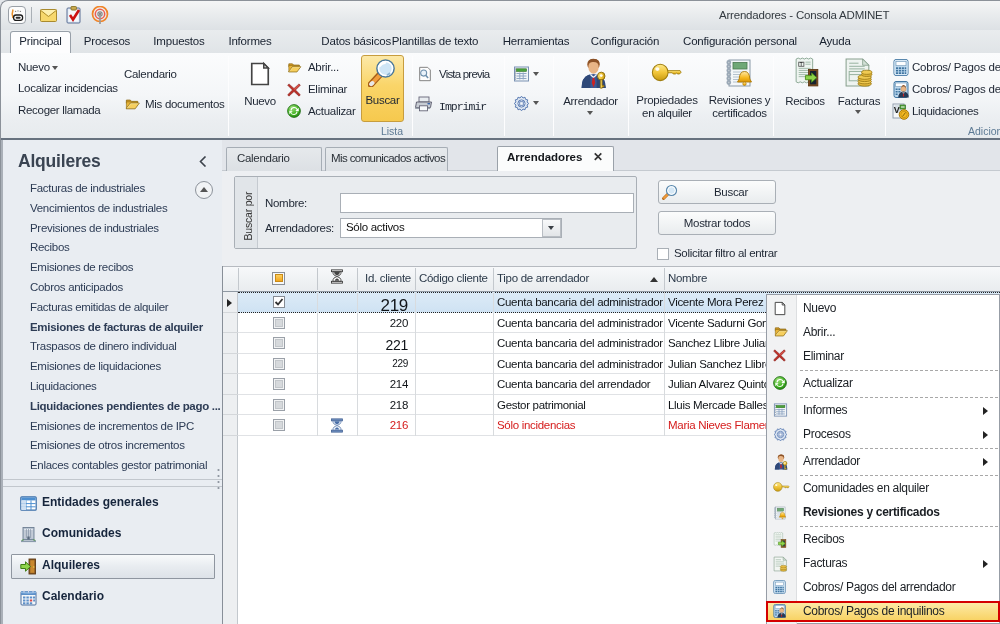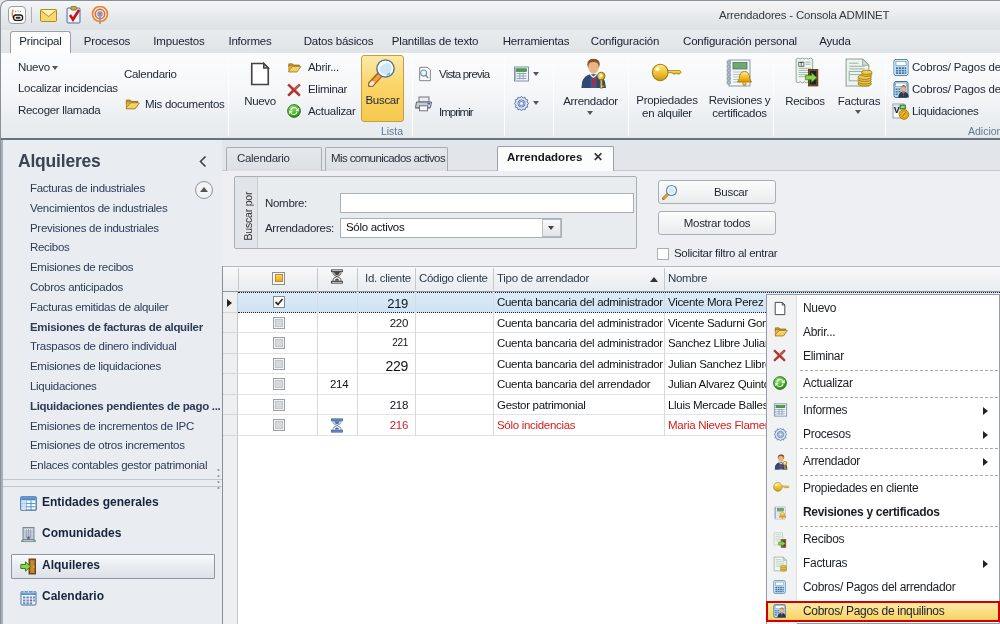--- a/index.html
+++ b/index.html
@@ -35,21 +35,21 @@
 <circle cx="10" cy="8" r="1" fill="#666"></circle>
 <path d="M10 8.5 L10 18" stroke="#999" stroke-width="1.7"></path>
   </svg>
 <div class="abs txt" style="left:675px;top:9px;width:160px;text-align:center;font-size:11.5px;color:#333a40;font-weight:normal;letter-spacing:-0.2px;margin-left:44px;">Arrendadores - Consola ADMINET</div>
 <div class="abs" style="left:1px;top:30px;width:999px;height:23px;background:linear-gradient(#e9ecee,#e0e4e7);"></div>
 <div class="abs" style="left:10px;top:31px;width:61px;height:22px;background:#fdfdfe;border:1px solid #98a0a9;border-bottom:none;border-radius:3px 3px 0 0;"></div>
 <div class="abs txt" style="left:10px;top:35px;width:61px;text-align:center;font-size:11.5px;color:#17202e;font-weight:normal;letter-spacing:-0.2px;">Principal</div>
 <div class="abs txt" style="left:76px;top:35px;width:62px;text-align:center;font-size:11.5px;color:#17202e;font-weight:normal;letter-spacing:-0.2px;">Procesos</div>
 <div class="abs txt" style="left:145px;top:35px;width:68px;text-align:center;font-size:11.5px;color:#17202e;font-weight:normal;letter-spacing:-0.2px;">Impuestos</div>
 <div class="abs txt" style="left:220px;top:35px;width:60px;text-align:center;font-size:11.5px;color:#17202e;font-weight:normal;letter-spacing:-0.2px;">Informes</div>
-<div class="abs txt" style="left:293px;top:35px;width:91px;text-align:center;font-size:11.5px;color:#17202e;font-weight:normal;letter-spacing:-0.2px;">Datos básicos</div>
+<div class="abs txt" style="left:300px;top:35px;width:91px;text-align:right;font-size:11.5px;color:#17202e;font-weight:normal;letter-spacing:-0.2px;">Datos básicos</div>
 <div class="abs txt" style="left:384px;top:35px;width:102px;text-align:center;font-size:11.5px;color:#17202e;font-weight:normal;letter-spacing:-0.2px;">Plantillas de texto</div>
 <div class="abs txt" style="left:492px;top:35px;width:88px;text-align:center;font-size:11.5px;color:#17202e;font-weight:normal;letter-spacing:-0.2px;">Herramientas</div>
 <div class="abs txt" style="left:586px;top:35px;width:78px;text-align:center;font-size:11.5px;color:#17202e;font-weight:normal;letter-spacing:-0.2px;">Configuración</div>
 <div class="abs txt" style="left:672px;top:35px;width:136px;text-align:center;font-size:11.5px;color:#17202e;font-weight:normal;letter-spacing:-0.2px;">Configuración personal</div>
 <div class="abs txt" style="left:815px;top:35px;width:40px;text-align:center;font-size:11.5px;color:#17202e;font-weight:normal;letter-spacing:-0.2px;">Ayuda</div>
 <div class="abs" style="left:1px;top:53px;width:999px;height:85px;background:linear-gradient(#fbfcfd,#f4f6f8 50%,#ebeef1 78%,#e7ebee);"></div>
 <div class="abs" style="left:1px;top:138px;width:999px;height:2px;background:#67727f;"></div>
 <div class="abs" style="left:228px;top:56px;width:1px;height:80px;background:#cdd1d6;border-right:1px solid #fdfdfe;"></div>
 <div class="abs" style="left:412px;top:56px;width:1px;height:80px;background:#cdd1d6;border-right:1px solid #fdfdfe;"></div>
 <div class="abs" style="left:504px;top:56px;width:1px;height:80px;background:#cdd1d6;border-right:1px solid #fdfdfe;"></div>
@@ -117,21 +117,21 @@
 <line x1="9.8" y1="10.5" x2="12.5" y2="13.5" stroke="#6f90ad" stroke-width="1.8"></line>
   </svg>
 <div class="abs txt" style="left:439px;top:68px;font-size:11.5px;color:#1e2633;font-weight:normal;letter-spacing:-0.8px;">Vista previa</div>
 <svg class="abs" style="left:415px;top:96px" width="18" height="16" viewBox="0 0 18 16">
 <rect x="4" y="1" width="10" height="5" fill="#e8ecf0" stroke="#667" stroke-width="0.9"></rect>
 <path d="M1.5 6 L16.5 6 L15.5 11.5 L0.5 11.5 Z" fill="#c8cdd4" stroke="#556" stroke-width="0.9"></path>
 <path d="M0.5 11.5 L15.5 11.5 L15 13 L0 13 Z" fill="#9aa2ac"></path>
 <rect x="4.5" y="9.8" width="8" height="5" fill="#f7f9fb" stroke="#667" stroke-width="0.9"></rect>
 <rect x="12.5" y="7" width="2.5" height="1.4" fill="#3a65a8"></rect>
   </svg>
-<div class="abs txt" style="left:439px;top:106px;font-size:11.5px;color:#1e2633;font-weight:normal;letter-spacing:-1.0px;">Imprimir</div>
+<div class="abs txt" style="left:439px;top:100px;font-size:11.5px;color:#1e2633;font-weight:normal;letter-spacing:-1.0px;font-family:Liberation Mono, monospace;">Imprimir</div>
 <svg class="abs" style="left:513px;top:66px" width="17" height="16" viewBox="0 0 17 16">
 <rect x="1.5" y="1" width="14" height="14" fill="#f2f5f8" stroke="#7a92b3" stroke-width="1"></rect>
 <rect x="3.5" y="2.8" width="10" height="2.6" fill="#4aa23c" stroke="#2e7022" stroke-width="0.6"></rect>
 <g stroke="#8fa6c2" stroke-width="1">
 <line x1="3.5" y1="7.5" x2="13.5" y2="7.5"></line>
       <line x1="3.5" y1="10" x2="13.5" y2="10"></line>
       <line x1="3.5" y1="12.5" x2="13.5" y2="12.5"></line>
 <line x1="6.8" y1="6.5" x2="6.8" y2="13.5"></line>
       <line x1="10.2" y1="6.5" x2="10.2" y2="13.5"></line>
 </g>
@@ -464,49 +464,49 @@
 <div class="abs" style="left:650px;top:277px;width:0;height:0;border-left:4px solid transparent;border-right:4px solid transparent;border-bottom:5px solid #333;"></div>
 <div class="abs txt" style="left:668px;top:272px;font-size:11.5px;color:#2c3a4a;font-weight:normal;letter-spacing:-0.3px;">Nombre</div>
 <div class="abs" style="left:223px;top:292px;width:15px;height:332px;background:#edeff1;border-right:1px solid #c3c8cd;"></div>
 <div class="abs" style="left:238px;top:292px;width:762px;height:20.5px;background:linear-gradient(#dcebf7,#cfe2f3);border-top:1px dotted #222;border-bottom:1px dotted #222;"></div>
 <div class="abs" style="left:227px;top:298.5px;width:0;height:0;border-top:4px solid transparent;border-bottom:4px solid transparent;border-left:5px solid #222;"></div>
 <div class="abs" style="left:223px;top:311.5px;width:15px;height:1px;background:#d4d7da;"></div>
 <div class="abs" style="left:272.5px;top:296px;width:12px;height:12px;background:#fff;border:1px solid #868c94;"></div>
 <svg class="abs" style="left:273.5px;top:297.0px" width="10" height="10" viewBox="0 0 10 10">
     <path d="M1.5 5 L4 7.5 L8.5 2" stroke="#333" stroke-width="1.8" fill="none"></path>
   </svg>
-<div class="abs txt" style="left:330px;top:296.0px;width:78px;text-align:right;font-size:13px;color:#101418;letter-spacing:-0.3px;">219</div>
+<div class="abs txt" style="left:330px;top:296.0px;width:78px;text-align:right;font-size:17px;color:#101418;letter-spacing:-0.3px;">219</div>
 <div class="abs txt" style="left:497px;top:296px;font-size:11.5px;color:#101418;font-weight:normal;letter-spacing:-0.3px;">Cuenta bancaria del administrador</div>
 <div class="abs txt" style="left:668px;top:296px;font-size:11.5px;color:#101418;font-weight:normal;letter-spacing:-0.3px;">Vicente Mora Perez</div>
 <div class="abs" style="left:238px;top:332.0px;width:762px;height:1px;background:#e0e2e5;"></div>
 <div class="abs" style="left:223px;top:332.0px;width:15px;height:1px;background:#d4d7da;"></div>
 <div class="abs" style="left:272.5px;top:316.5px;width:12px;height:12px;background:#f2f3f4;border:1px solid #9aa0a8;"></div>
 <div class="abs" style="left:274.5px;top:318.5px;width:8px;height:8px;background:#d6d9dc;border:1px solid #c2c6ca;"></div>
 <div class="abs txt" style="left:330px;top:316.5px;width:78px;text-align:right;font-size:11.5px;color:#101418;letter-spacing:-0.3px;">220</div>
 <div class="abs txt" style="left:497px;top:316.5px;font-size:11.5px;color:#101418;font-weight:normal;letter-spacing:-0.3px;">Cuenta bancaria del administrador</div>
 <div class="abs txt" style="left:668px;top:316.5px;font-size:11.5px;color:#101418;font-weight:normal;letter-spacing:-0.3px;">Vicente Sadurni Gonzalez</div>
 <div class="abs" style="left:238px;top:352.5px;width:762px;height:1px;background:#e0e2e5;"></div>
 <div class="abs" style="left:223px;top:352.5px;width:15px;height:1px;background:#d4d7da;"></div>
 <div class="abs" style="left:272.5px;top:337.0px;width:12px;height:12px;background:#f2f3f4;border:1px solid #9aa0a8;"></div>
 <div class="abs" style="left:274.5px;top:339.0px;width:8px;height:8px;background:#d6d9dc;border:1px solid #c2c6ca;"></div>
-<div class="abs txt" style="left:330px;top:337.0px;width:78px;text-align:right;font-size:10px;color:#101418;letter-spacing:-0.3px;">221</div>
+<div class="abs txt" style="left:330px;top:337.0px;width:78px;text-align:right;font-size:14px;color:#101418;letter-spacing:-0.3px;">221</div>
 <div class="abs txt" style="left:497px;top:337.0px;font-size:11.5px;color:#101418;font-weight:normal;letter-spacing:-0.3px;">Cuenta bancaria del administrador</div>
 <div class="abs txt" style="left:668px;top:337.0px;font-size:11.5px;color:#101418;font-weight:normal;letter-spacing:-0.3px;">Sanchez Llibre Julian Alb</div>
 <div class="abs" style="left:238px;top:373.0px;width:762px;height:1px;background:#e0e2e5;"></div>
 <div class="abs" style="left:223px;top:373.0px;width:15px;height:1px;background:#d4d7da;"></div>
 <div class="abs" style="left:272.5px;top:357.5px;width:12px;height:12px;background:#f2f3f4;border:1px solid #9aa0a8;"></div>
 <div class="abs" style="left:274.5px;top:359.5px;width:8px;height:8px;background:#d6d9dc;border:1px solid #c2c6ca;"></div>
-<div class="abs txt" style="left:330px;top:357.5px;width:78px;text-align:right;font-size:14px;color:#101418;letter-spacing:-0.3px;">229</div>
+<div class="abs txt" style="left:330px;top:357.5px;width:78px;text-align:right;font-size:10px;color:#101418;letter-spacing:-0.3px;">229</div>
 <div class="abs txt" style="left:497px;top:357.5px;font-size:11.5px;color:#101418;font-weight:normal;letter-spacing:-0.3px;">Cuenta bancaria del administrador</div>
 <div class="abs txt" style="left:668px;top:357.5px;font-size:11.5px;color:#101418;font-weight:normal;letter-spacing:-0.3px;">Julian Sanchez Llibre</div>
 <div class="abs" style="left:238px;top:393.5px;width:762px;height:1px;background:#e0e2e5;"></div>
 <div class="abs" style="left:223px;top:393.5px;width:15px;height:1px;background:#d4d7da;"></div>
 <div class="abs" style="left:272.5px;top:378.0px;width:12px;height:12px;background:#f2f3f4;border:1px solid #9aa0a8;"></div>
 <div class="abs" style="left:274.5px;top:380.0px;width:8px;height:8px;background:#d6d9dc;border:1px solid #c2c6ca;"></div>
-<div class="abs txt" style="left:330px;top:378.0px;width:78px;text-align:left;font-size:11.5px;color:#101418;letter-spacing:-0.3px;">214</div>
+<div class="abs txt" style="left:330px;top:378.0px;width:78px;text-align:right;font-size:11.5px;color:#101418;letter-spacing:-0.3px;">214</div>
 <div class="abs txt" style="left:497px;top:378.0px;font-size:11.5px;color:#101418;font-weight:normal;letter-spacing:-0.3px;">Cuenta bancaria del arrendador</div>
 <div class="abs txt" style="left:668px;top:378.0px;font-size:11.5px;color:#101418;font-weight:normal;letter-spacing:-0.3px;">Julian Alvarez Quintos</div>
 <div class="abs" style="left:238px;top:414.0px;width:762px;height:1px;background:#e0e2e5;"></div>
 <div class="abs" style="left:223px;top:414.0px;width:15px;height:1px;background:#d4d7da;"></div>
 <div class="abs" style="left:272.5px;top:398.5px;width:12px;height:12px;background:#f2f3f4;border:1px solid #9aa0a8;"></div>
 <div class="abs" style="left:274.5px;top:400.5px;width:8px;height:8px;background:#d6d9dc;border:1px solid #c2c6ca;"></div>
 <div class="abs txt" style="left:330px;top:398.5px;width:78px;text-align:right;font-size:11.5px;color:#101418;letter-spacing:-0.3px;">218</div>
 <div class="abs txt" style="left:497px;top:398.5px;font-size:11.5px;color:#101418;font-weight:normal;letter-spacing:-0.3px;">Gestor patrimonial</div>
 <div class="abs txt" style="left:668px;top:398.5px;font-size:11.5px;color:#101418;font-weight:normal;letter-spacing:-0.3px;">Lluis Mercade Ballesteros</div>
 <div class="abs" style="left:238px;top:434.5px;width:762px;height:1px;background:#e0e2e5;"></div>
@@ -621,21 +621,21 @@
       <linearGradient id="kg" x1="0" y1="0" x2="0" y2="1">
 <stop offset="0" stop-color="#fde98a"></stop>
         <stop offset="0.5" stop-color="#f2c63a"></stop>
         <stop offset="1" stop-color="#c89a10"></stop>
 </linearGradient>
     </defs>
 <path d="M14 8.2 L27.5 8.2 L28.5 9.8 L27 11.5 L25 11.5 L24.2 10.5 L23 11.5 L21 11.5 L20 10.3 L14 10.3 Z" fill="url(#kg)" stroke="#a07e10" stroke-width="0.8"></path>
 <ellipse cx="8.5" cy="10" rx="7.5" ry="7.8" fill="url(#kg)" stroke="#a07e10" stroke-width="1"></ellipse>
 <ellipse cx="5.8" cy="6.8" rx="2" ry="1.7" fill="#fffdf2"></ellipse>
 </svg>
-<div class="abs txt" style="left:803px;top:481.0px;font-size:12px;color:#1b1f24;font-weight:normal;letter-spacing:-0.3px;">Propiedades en cliente</div>
+<div class="abs txt" style="left:803px;top:481.0px;font-size:12px;color:#1b1f24;font-weight:normal;letter-spacing:-0.3px;">Comunidades en alquiler</div>
 <svg class="abs" style="left:773px;top:505.0px" width="13" height="16" viewBox="0 0 28 30">
 <rect x="5" y="2" width="21" height="26" fill="#f4f7f9" stroke="#8a99a8" stroke-width="1"></rect>
 <g fill="none" stroke="#9aa8b6" stroke-width="1.6">
 <circle cx="4.8" cy="4.5" r="1.6"></circle>
       <circle cx="4.8" cy="8.5" r="1.6"></circle>
       <circle cx="4.8" cy="12.5" r="1.6"></circle>
       <circle cx="4.8" cy="16.5" r="1.6"></circle>
       <circle cx="4.8" cy="20.5" r="1.6"></circle>
       <circle cx="4.8" cy="24.5" r="1.6"></circle>
 </g>

